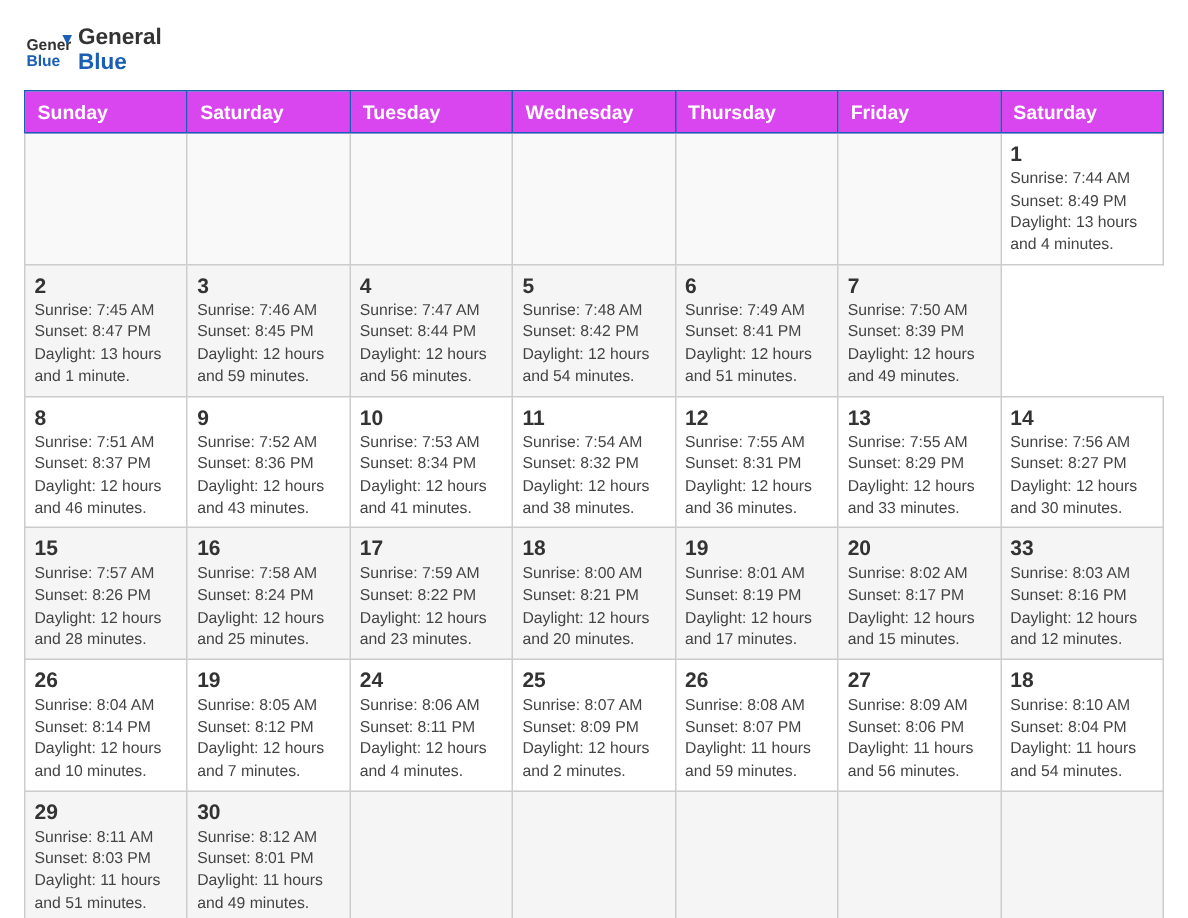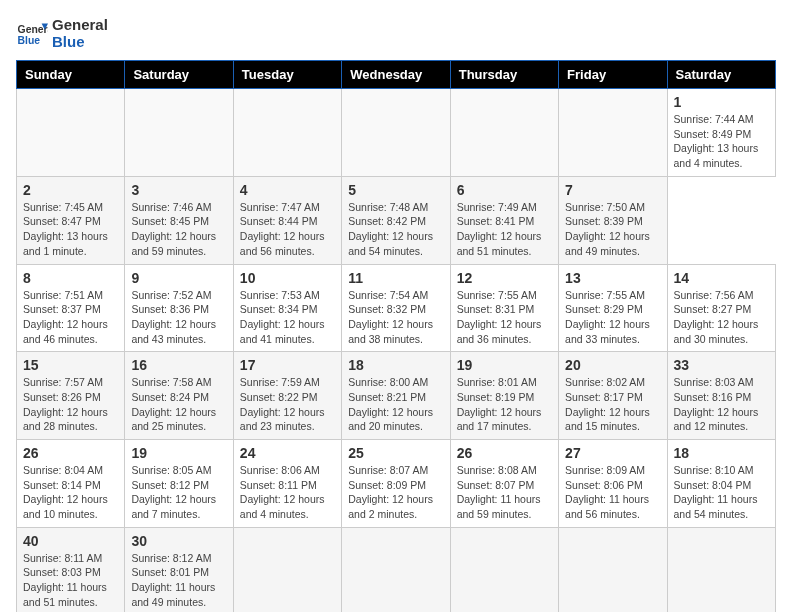--- a/index.html
+++ b/index.html
@@ -36,21 +36,21 @@
     .location-subtitle {
       font-size: 15px;
       color: #555;
     }
     table {
       width: 100%;
       border-collapse: collapse;
       font-size: 11px;
     }
     thead tr th {
-      background-color: #000000;
+      background-color: #d946ef;
       color: #fff;
       text-align: left;
       padding: 6px 8px;
       font-size: 13px;
       font-weight: bold;
       border: 1px solid #1a5fb4;
     }
     tbody tr td {
       border: 1px solid #ccc;
       vertical-align: top;
@@ -349,21 +349,21 @@
           <span class="day-num">18</span>
           <div class="day-info">
             Sunrise: 8:10 AM<br>
             Sunset: 8:04 PM<br>
             Daylight: 11 hours and 54 minutes.
           </div>
         </td>
       </tr>
       <tr>
         <td>
-          <span class="day-num">40</span>
+          <span class="day-num">29</span>
           <div class="day-info">
             Sunrise: 8:11 AM<br>
             Sunset: 8:03 PM<br>
             Daylight: 11 hours and 51 minutes.
           </div>
         </td>
         <td>
           <span class="day-num">30</span>
           <div class="day-info">
             Sunrise: 8:12 AM<br>

